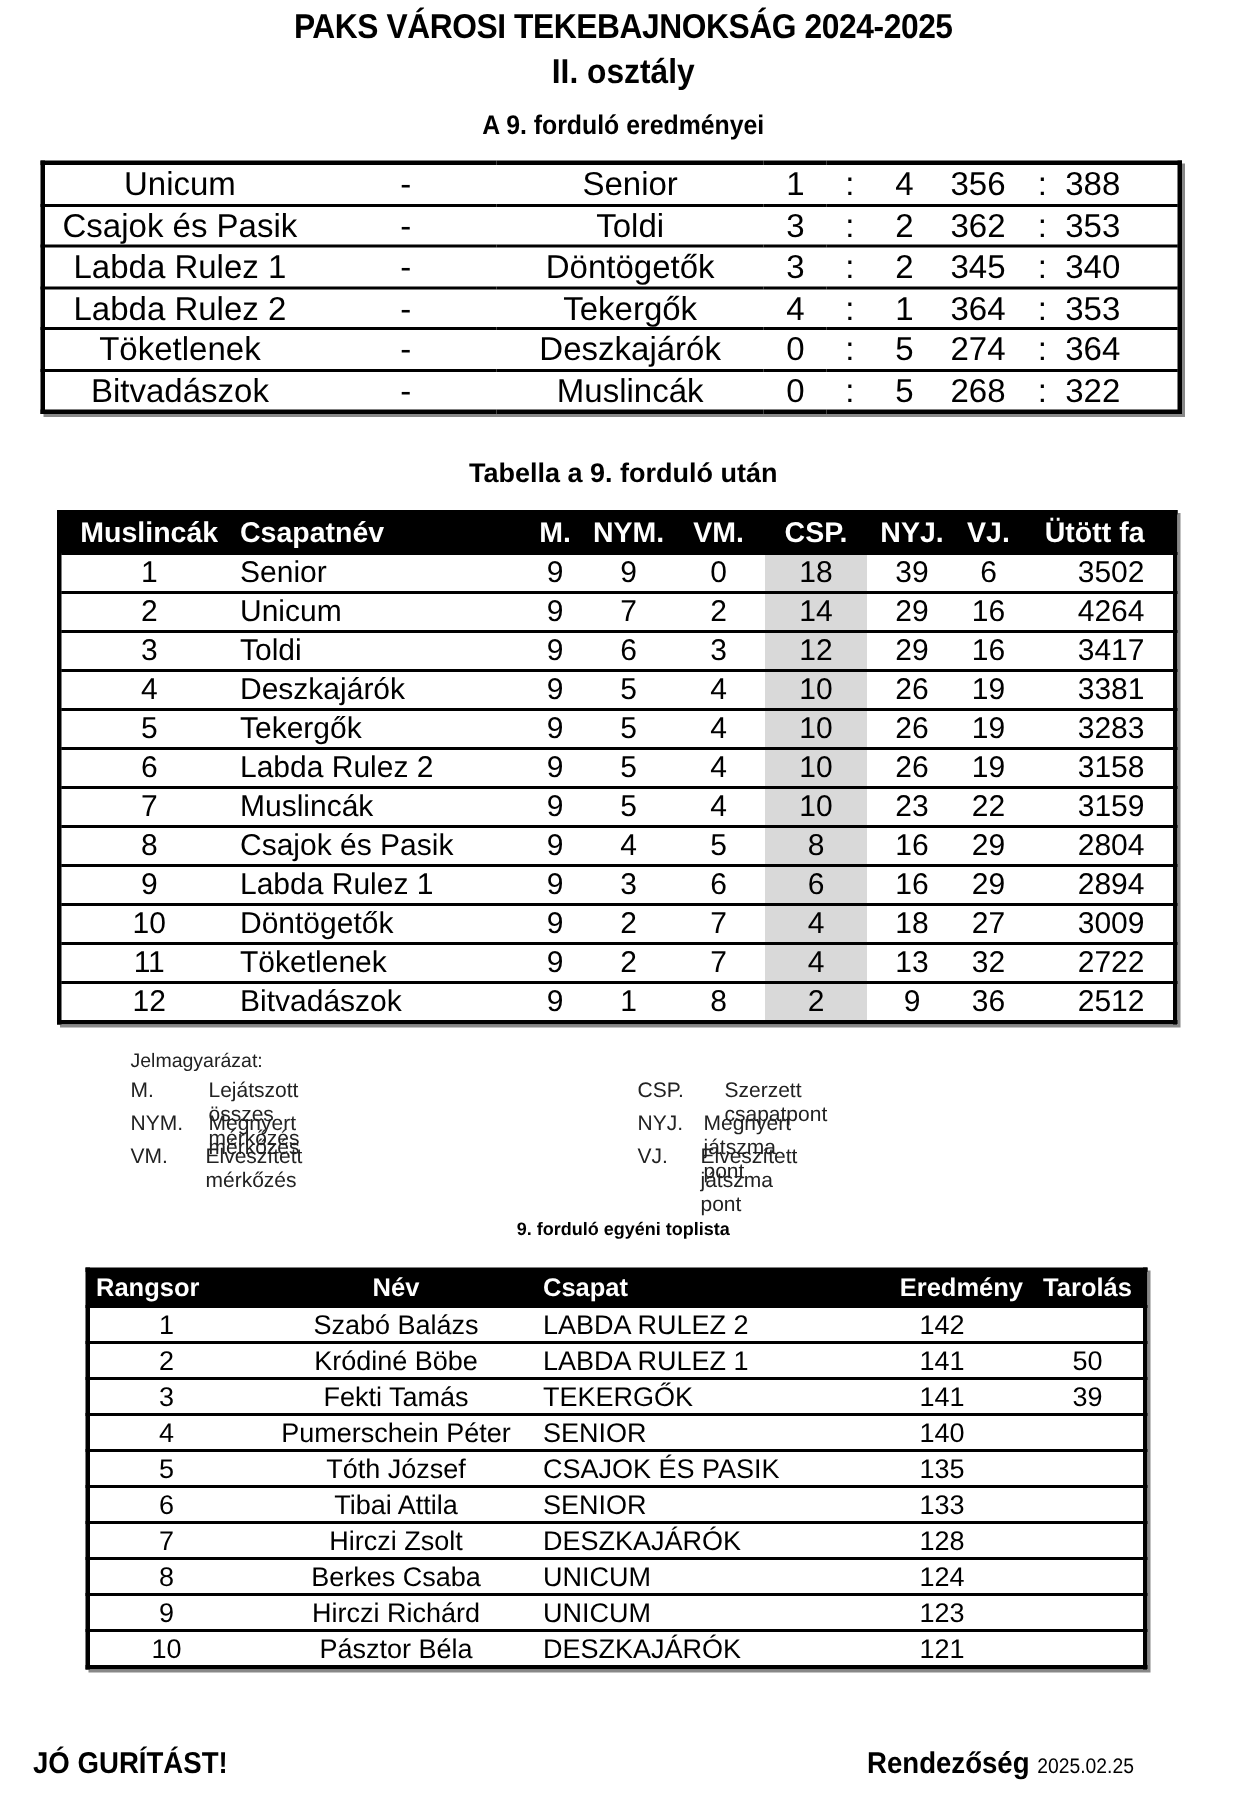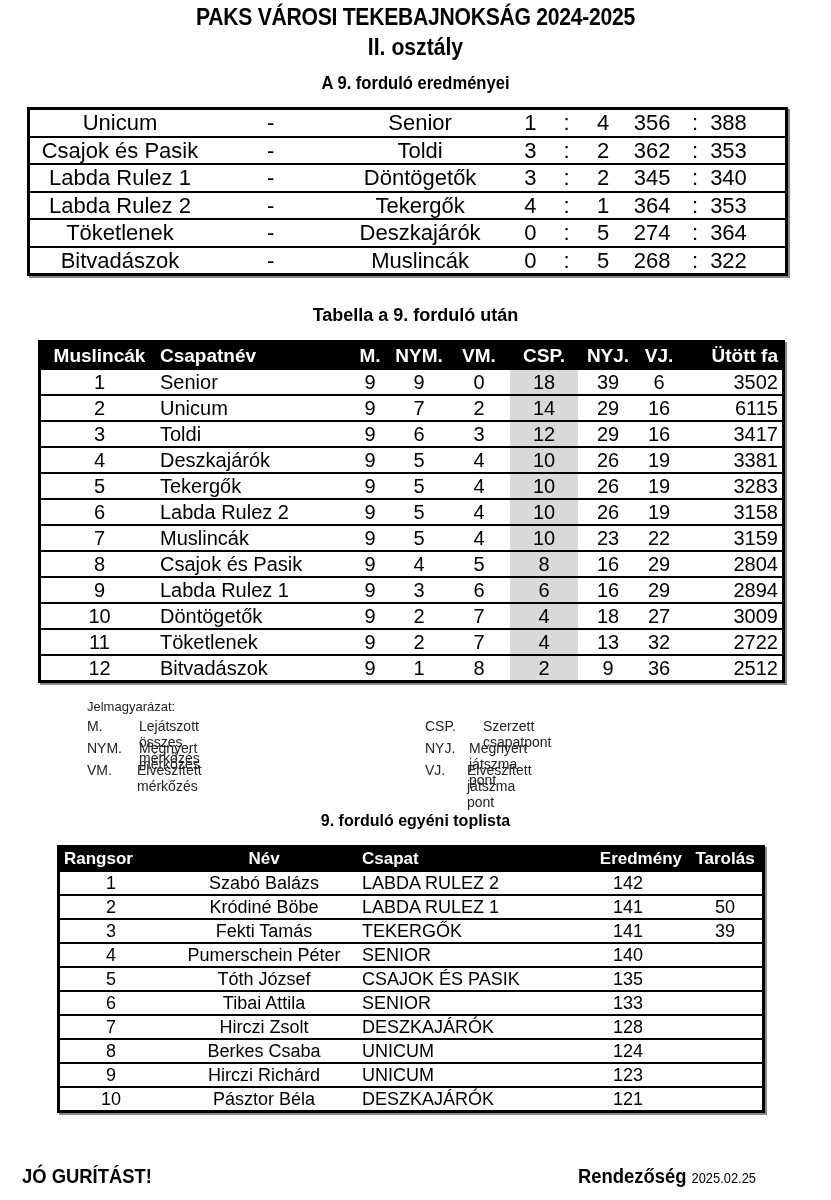--- a/index.html
+++ b/index.html
@@ -3,21 +3,21 @@
 <meta charset="utf-8">
 <style>
   html, body { margin:0; padding:0; background:#ffffff; }
   body { width:831px; height:1200px; position:relative; overflow:hidden;
          font-family:"Liberation Sans", sans-serif; color:#000; }
   .title { position:absolute; left:0; width:831px; text-align:center; font-weight:bold; }
   .t1 { top:4px; font-size:23px; letter-spacing:-0.3px; transform:scaleX(0.92); }
   .t2 { top:34px; font-size:23px; transform:scaleX(0.92); }
   .t3 { top:73px; font-size:18px; transform:scaleX(0.92); }
   .t4 { top:305px; font-size:18px; }
-  .t5 { top:812px; font-size:16px; }
+  .t5 { top:812px; font-size:12px; }
 
   
   .results { position:absolute; left:27px; top:107px; width:761px; border:3px solid #000;
              border-collapse:collapse; box-shadow:2px 2px 0 #888; }
   .results td { border-top:2px solid #000; height:25.5px; padding:0; font-size:22px; line-height:25px; }
   .results tr:first-child td { border-top:none; }
   .results .home { width:178px; text-align:center; }
   .results .dash { width:120px; text-align:center; }
   .results .away { width:176px; text-align:center; }
   .results .n { width:42px; text-align:center; }
@@ -32,21 +32,21 @@
   .standings td { border-top:2px solid #000; height:24px; padding:0; font-size:20px; line-height:24px; }
   .standings .pos { width:117px; text-align:center; }
   .standings .name { width:190px; text-align:left; padding-left:2px; }
   .standings .m { width:40px; text-align:center; }
   .standings .nym { width:58px; text-align:center; }
   .standings .vm { width:62px; text-align:center; }
   .standings .csp { width:68px; text-align:center; }
   .standings td.csp { background:#d9d9d9; }
   .standings .nyj { width:60px; text-align:center; }
   .standings .vj { width:42px; text-align:center; }
-  .standings .fa { text-align:right; padding-right:4px;margin-top:16px; }
+  .standings .fa { text-align:right; padding-right:19px;margin-top:16px; }
   .standings th.fa { text-align:right; }
 
   
   .legend { position:absolute; left:87px; top:699px; font-size:13px; color:#222; }
   .legend .lh { font-size:13px; margin-bottom:4px; }
   .legend .row { position:relative; height:22px; font-size:14px; }
   .legend .abbr { position:absolute; left:0; }
   .legend .desc { position:absolute; }
   .legend .abbr2 { position:absolute; left:338px; }
 
@@ -175,21 +175,21 @@
       </tr>
       <tr>
         <td class="pos">2</td>
         <td class="name">Unicum</td>
         <td class="m">9</td>
         <td class="nym">7</td>
         <td class="vm">2</td>
         <td class="csp">14</td>
         <td class="nyj">29</td>
         <td class="vj">16</td>
-        <td class="fa">6115</td>
+        <td class="fa">4264</td>
       </tr>
       <tr>
         <td class="pos">3</td>
         <td class="name">Toldi</td>
         <td class="m">9</td>
         <td class="nym">6</td>
         <td class="vm">3</td>
         <td class="csp">12</td>
         <td class="nyj">29</td>
         <td class="vj">16</td>

